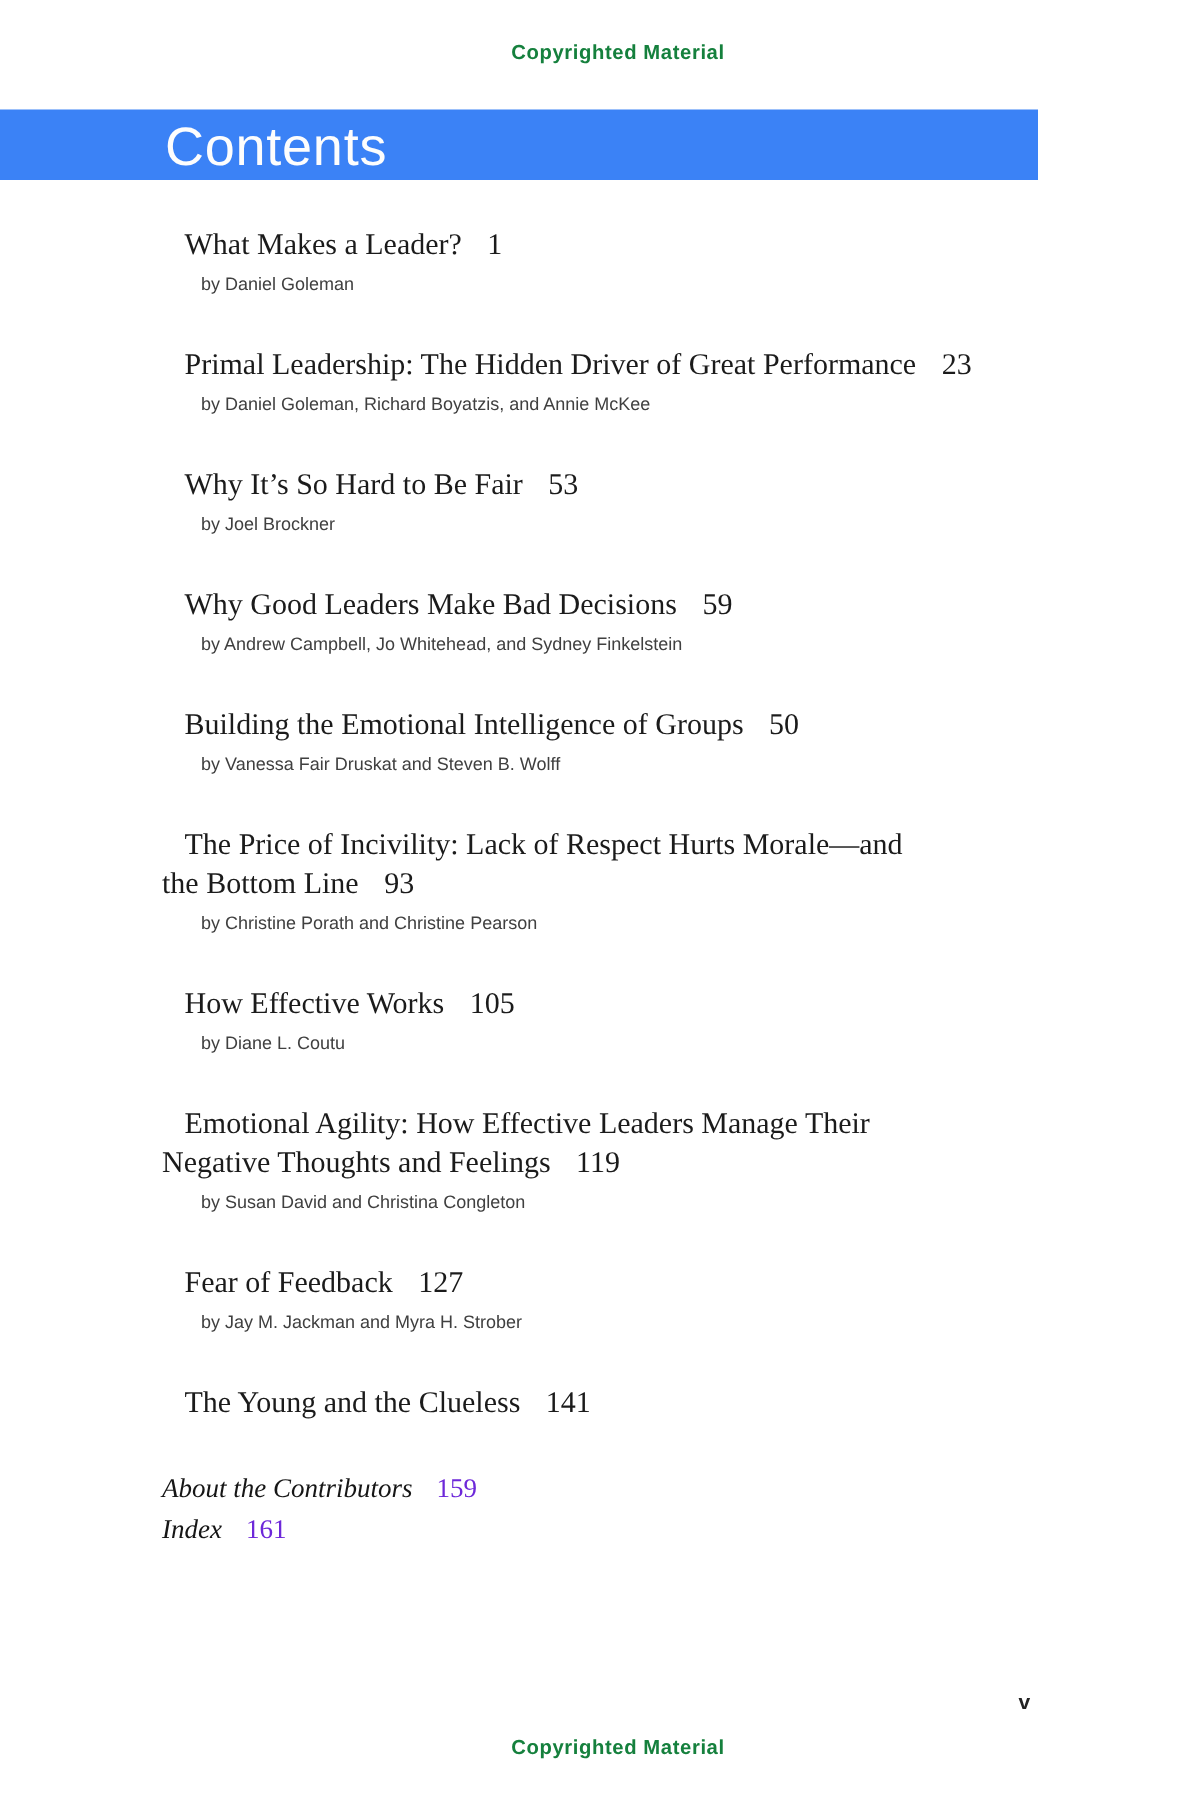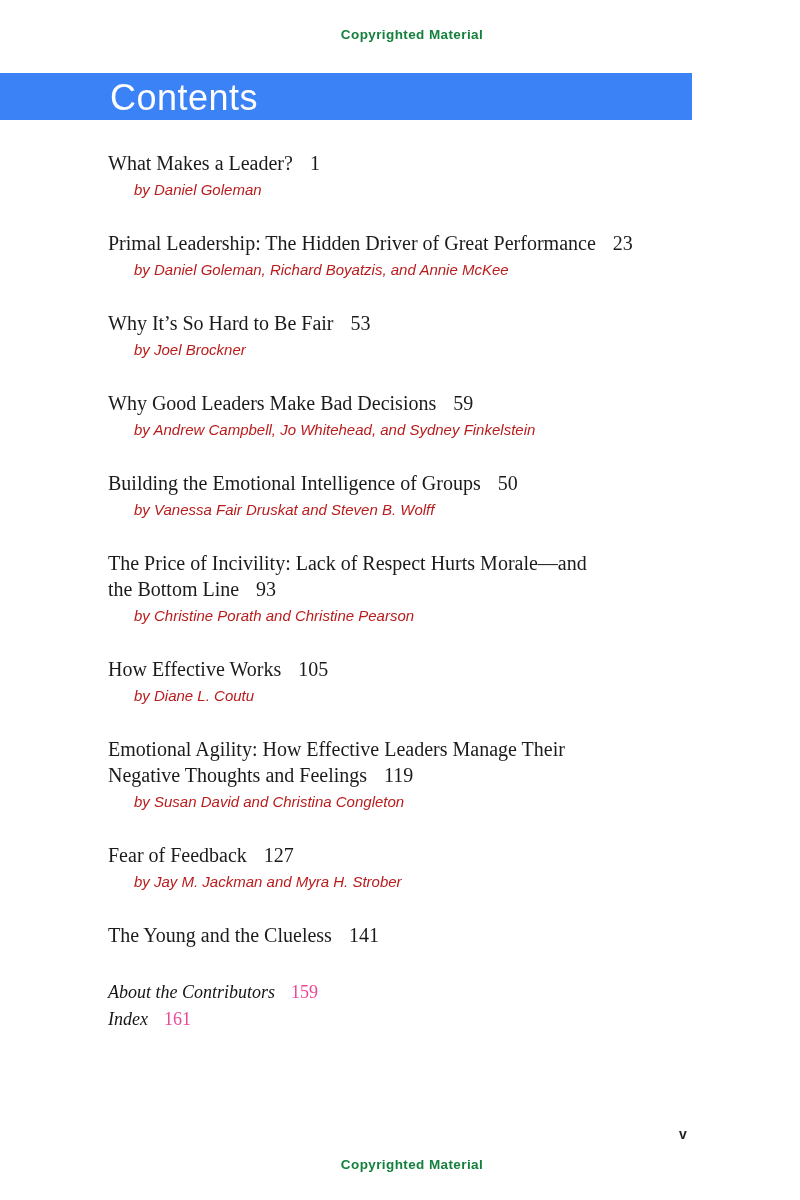--- a/index.html
+++ b/index.html
@@ -42,39 +42,38 @@
     left: 108px; top: 150px;
     width: 660px;
   }
   .toc-entry { margin-bottom: 31px; }
   .entry-title {
     font-family: "Liberation Serif", serif;
     font-size: 20px;
     line-height: 26px;
     color: #1b1b1b;
   }
-  .entry-title .title-text { white-space: pre-line; }
+  .entry-title .title-text { white-space: pre-line; margin-left: 15px; }
   .page-num { margin-left: 17px; }
   .entry-byline {
     margin: 4px 0 0 26px;
     font-family: "Liberation Sans", sans-serif;
-    font-style: italic;
-    font-size: 15px;
+    font-size: 12px;
     line-height: 19px;
-    color: #b91c1c;
+    color: #404040;
   }
   .backmatter { margin-top: 24px; }
   .bm-row {
     font-family: "Liberation Serif", serif;
     font-style: italic;
     font-size: 18px;
     line-height: 27px;
     color: #161616;
   }
-  .bm-page { font-style: normal; margin-left: 16px; font-size: 18px; color: #ec4899; text-align: center; }
+  .bm-page { font-style: normal; margin-left: 16px; font-size: 18px; color: #6d28d9; text-align: center; }
   .folio {
     position: absolute;
     top: 1126px; left: 679px;
     font-family: "Liberation Sans", sans-serif;
     font-weight: bold;
     font-size: 14px;
     color: #222222;
   }
 </style>
 </head>

